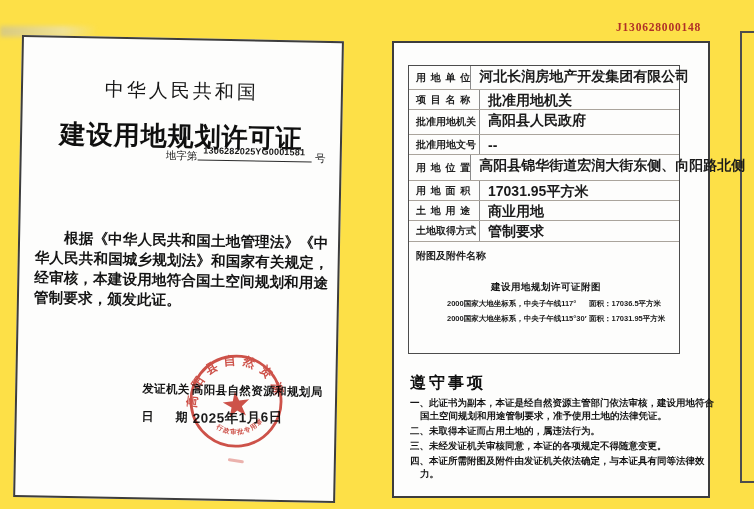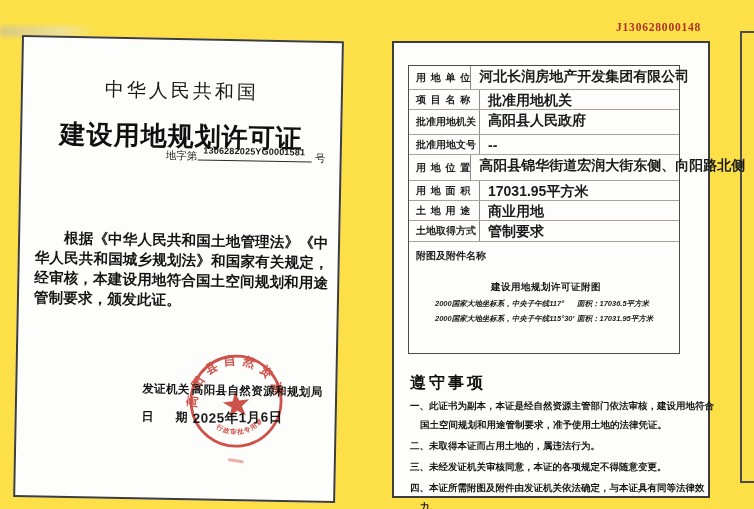--- a/index.html
+++ b/index.html
@@ -50,27 +50,27 @@
   .trow{display:flex;border-bottom:1px solid #aaa49c;box-sizing:border-box;}
   .r0{height:24px}.r1{height:20px}.r2{height:25px}.r3{height:20px}.r4{height:26px}
   .r5{height:20px}.r6{height:20px}.r7{height:24px}.r8{height:21px}
   .tlabel{width:71px;border-right:1px solid #8a8a8a;box-sizing:border-box;display:flex;align-items:center;
           padding-left:7px;font-size:10px;font-weight:700;color:#222;white-space:pre;word-spacing:2px;}
   .tvalue{flex:1;font-size:14px;font-weight:700;padding:2px 2px 0 8px;color:#1b1b1b;white-space:nowrap;}
   .attach-label-row{height:27px;border-bottom:none;display:flex;align-items:center;
                     padding-left:7px;font-size:10px;font-weight:700;color:#222;}
   .attach-area{padding-top:12px;}
   .attach-title{margin-left:82px;font-size:9.5px;font-weight:700;letter-spacing:.5px;color:#141414;}
-  .attach-line{margin-left:26px;margin-top:4px;font-size:7.5px;font-weight:700;color:#1b1b1b;line-height:11px;font-style:italic;}
+  .attach-line{margin-left:38px;margin-top:4px;font-size:7.5px;font-weight:700;color:#1b1b1b;line-height:11px;}
   .attach-line:first-of-type{margin-top:8px;}
   .datum{display:inline-block;width:142px;}
 
   .notes{position:absolute;left:16px;top:330px;width:300px;}
   .notes-h{font-size:16px;font-weight:700;letter-spacing:3px;color:#101010;}
-  .note{width:296px;font-size:9.5px;font-weight:700;line-height:19px;color:#161616;
+  .note{width:296px;font-size:9.5px;font-weight:700;line-height:13px;color:#161616;
         padding-left:10px;text-indent:-10px;margin-top:2px;}
   .note:first-of-type{margin-top:9px;}
 </style>
 </head>
 <body>
 
 <div class="canvas">
 
   <div class="smudge"></div>
   <div class="cert-no">J130628000148</div>

